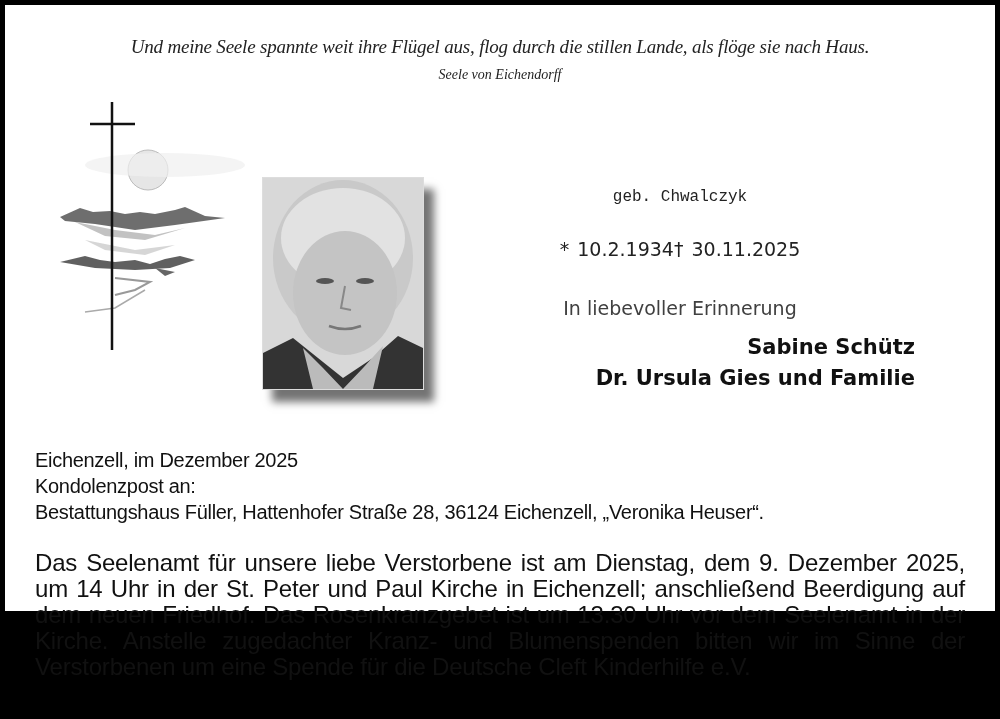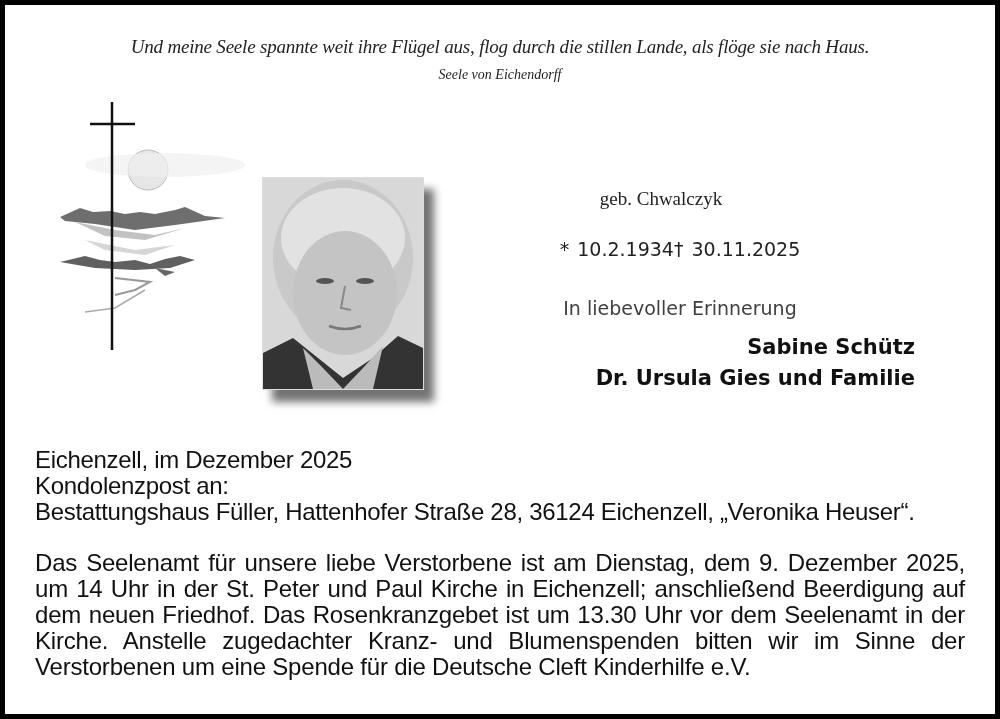--- a/index.html
+++ b/index.html
@@ -1,30 +1,30 @@
 <!DOCTYPE html>
 <html><head>
 <meta charset="utf-8">
 <style>
   html, body { margin:0; padding:0; }
   body { width:1000px; height:719px; background:#000; position:relative; overflow:hidden; }
-  .page { position:absolute; left:5px; top:5px; width:990px; height:709px; background:#fff; color:#111; }
+  .page { position:absolute; left:5px; top:5px; width:990px; height:606px; background:#fff; color:#111; }
   .quote { position:absolute; left:0; width:990px; top:31px; text-align:center; font-family:"Liberation Serif", serif; font-style:italic; font-size:19px; color:#222; letter-spacing:-0.2px; }
   .author { position:absolute; left:0; width:990px; top:62px; text-align:center; font-family:"Liberation Serif", serif; font-style:italic; font-size:14px; color:#222; }
   .art { position:absolute; left:50px; top:85px; width:200px; height:260px; }
   .photo-wrap { position:absolute; left:257px; top:172px; width:160px; height:211px; background:#fff; box-shadow:10px 12px 8px rgba(0,0,0,0.55); border:1px solid #ddd; }
   .photo { position:absolute; left:0; top:0; width:160px; height:211px; }
   .name { position:absolute; left:440px; width:470px; top:120px; text-align:center; font-family:"DejaVu Sans", sans-serif; font-weight:600; font-size:42px; letter-spacing:-0.5px; color:#111; }
-  .born-name { position:absolute; left:421px; width:470px; top:183px; text-align:center; font-family:Liberation Serif, serif; font-size:19px; color:#222; }
+  .born-name { position:absolute; left:440px; width:470px; top:183px; text-align:center; font-family:Liberation Mono, monospace; font-size:16px; color:#222; }
   .dates { position:absolute; left:440px; width:470px; top:233px; text-align:center; font-family:"DejaVu Sans", sans-serif; font-size:19px; color:#222; word-spacing:2px; }
   .dates span + span { }
   .memory { position:absolute; left:440px; width:470px; top:292px; text-align:center; font-family:"DejaVu Sans", sans-serif; font-size:19px; color:#404040; }
   .mourner { position:absolute; left:440px; width:470px; text-align:right; font-family:"DejaVu Sans", sans-serif; font-weight:700; font-size:21px; color:#111; }
   .m1 { top:330px; } .m2 { top:361px; }
-  .info { position:absolute; left:30px; top:442px; width:930px; font-family:"Liberation Sans", sans-serif; font-size:24px; line-height:26px; color:#111; letter-spacing:-0.3px; }
+  .info { position:absolute; left:30px; top:442px; width:930px; font-family:"Liberation Sans", sans-serif; font-size:20px; line-height:26px; color:#111; letter-spacing:-0.3px; }
   .body-text { position:absolute; left:30px; top:545px; width:930px; font-family:"Liberation Sans", sans-serif; font-size:24px; line-height:26px; color:#111; text-align:justify; letter-spacing:-0.2px; }
 </style>
 </head>
 <body>
 
 <div class="page">
 
   <div class="quote">Und meine Seele spannte weit ihre Flügel aus, flog durch die stillen Lande, als flöge sie nach Haus.</div>
   <div class="author">Seele von Eichendorff</div>
 

